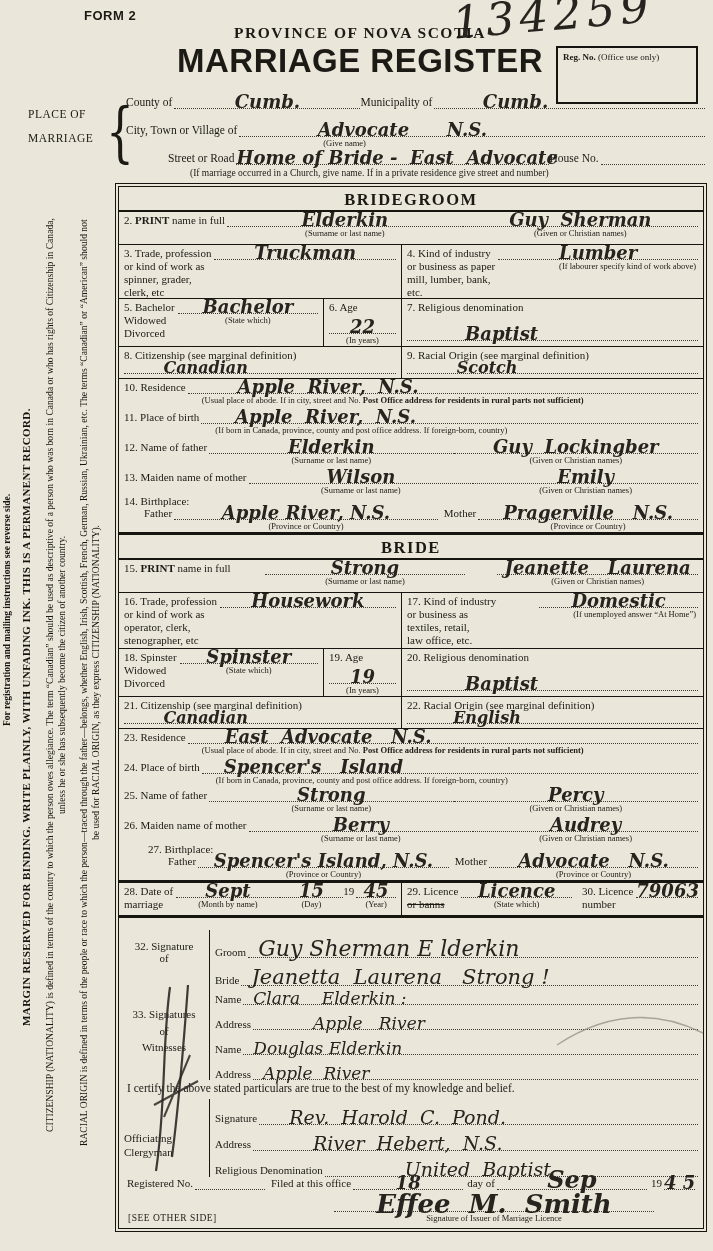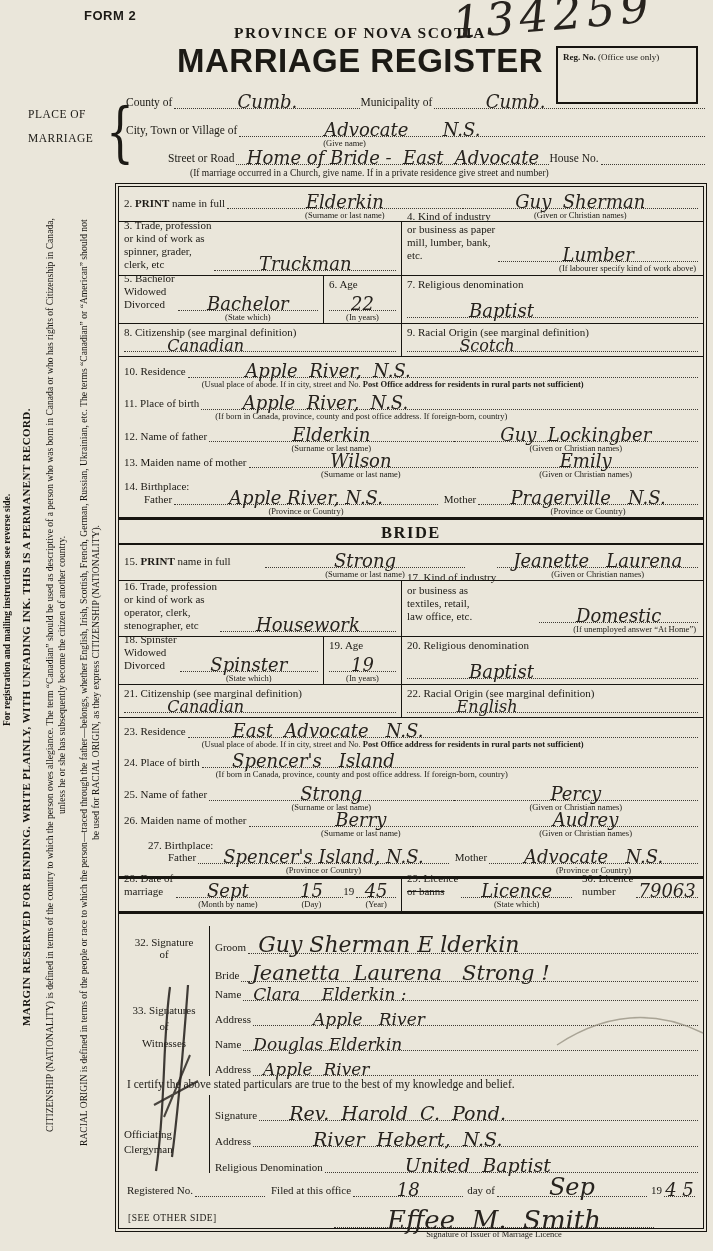--- a/index.html
+++ b/index.html
@@ -30,36 +30,36 @@
   .form-no { left:84px; top:8px; font-family:"Liberation Sans",sans-serif; font-weight:bold; font-size:13px; letter-spacing:.5px; }
   .serial  { left:398px; top:-8px; width:310px; text-align:center; font-size:45px; letter-spacing:5px; transform:rotate(-5deg); }
   .province{ left:120px; top:24px; width:480px; text-align:center; font-weight:bold; font-size:15.5px; letter-spacing:1.5px; }
   .title   { left:110px; top:42px; width:500px; text-align:center; font-family:"Liberation Sans",sans-serif; font-weight:bold; font-size:33px; letter-spacing:.5px; }
   .regbox  { left:556px; top:46px; width:142px; height:58px; border:2px solid #15130f; padding:4px 5px; font-size:9px; }
   .place-heading { left:28px; top:102px; font-size:11.5px; letter-spacing:.5px; line-height:2.1; }
   .place-brace { left:106px; top:92px; font-size:44px; transform:scaleY(1.5); transform-origin:top; font-family:"DejaVu Serif",serif; font-weight:normal; }
   .hrow { position:absolute; display:flex; align-items:flex-end; font-size:11.5px; }
   .lbl { flex:0 0 auto; padding:0 2px 0 0; line-height:1.15; }
   .fill { flex:1 1 auto; height:13px; border-bottom:1.3px dotted #3e3a33; position:relative; }
-  .fill .hw { position:absolute; bottom:-3px; left:0; right:0; text-align:center; font-size:16px; }
+  .fill .hw { position:absolute; bottom:-3px; left:0; right:0; text-align:center; font-size:16px;font-weight:bold; }
   .fill .hw.big { font-size:18px; }
   .fill .cap { position:absolute; top:15px; left:0; right:0; text-align:center; font-size:8.5px; line-height:1; white-space:nowrap; }
   .cap.capleft { text-align:left; padding-left:14px; }
   .cap.capright{ text-align:right; padding-right:2px; }
   .note { position:absolute; font-size:9.5px; }
   
   .box { position:absolute; left:115px; top:183px; width:592px; height:1049px; border:1.6px solid #171510; padding:2px; background:transparent; }
   .box-inner { border:1px solid #171510; height:100%; display:flex; flex-direction:column; }
   .sec-head { text-align:center; font-weight:bold; font-size:16.5px; letter-spacing:1.5px; border-bottom:2px solid #171510; padding-top:3px; }
   .thick-top { border-top:3px solid #171510; }
   .row { display:flex; position:relative; border-bottom:1px solid #171510; font-size:11px; }
   .row:last-child { border-bottom:none; }
   .cell { position:relative; padding:2px 5px; }
   .vline { border-right:1px solid #171510; }
-  .frow { display:flex; align-items:flex-end; }
+  .frow { display:flex; }
   .lblblock { line-height:1.18; padding-right:3px; }
   .grow { flex:1 1 auto; }
   
   .sigrow { display:flex; align-items:flex-end; }
   .sigfill { flex:1 1 auto; height:13px; border-bottom:1.3px dotted #3e3a33; position:relative; }
   .sigfill .hw { position:absolute; bottom:-3px; left:10px; right:0; text-align:left; }
   .scol { border-left:1px solid #171510; }
   .seeother { position:absolute; left:12px; bottom:8px; font-size:9.5px; letter-spacing:.5px; }
   svg.scribble { position:absolute; pointer-events:none; }
 </style>
@@ -107,20 +107,21 @@
       <span class="hw big">Home of Bride -  East  Advocate</span>
     </span>
   <span class="lbl">House No.</span>
   <span class="fill" style="flex:1"></span>
 </div>
 <div class="note" style="left:190px; top:168px;">(If marriage occurred in a Church, give name.   If in a private residence give street and number)</div>
 
 <div class="box">
 <div class="box-inner">
 
+  <div class="sec-head" style="height:25px;">BRIDEGROOM</div>
 
   <div class="row" style="height:36px;">
     <div class="cell frow grow" style="padding-bottom:12px;">
       <span class="lbl"><span>2.</span> <span class="b">PRINT</span><span> name in full</span></span>
       <span class="fill">
         <span class="hw big">Elderkin</span>
         <span class="cap">(Surname or last name)</span>
       </span>
       <span class="fill">
         <span class="hw big">Guy  Sherman</span>

